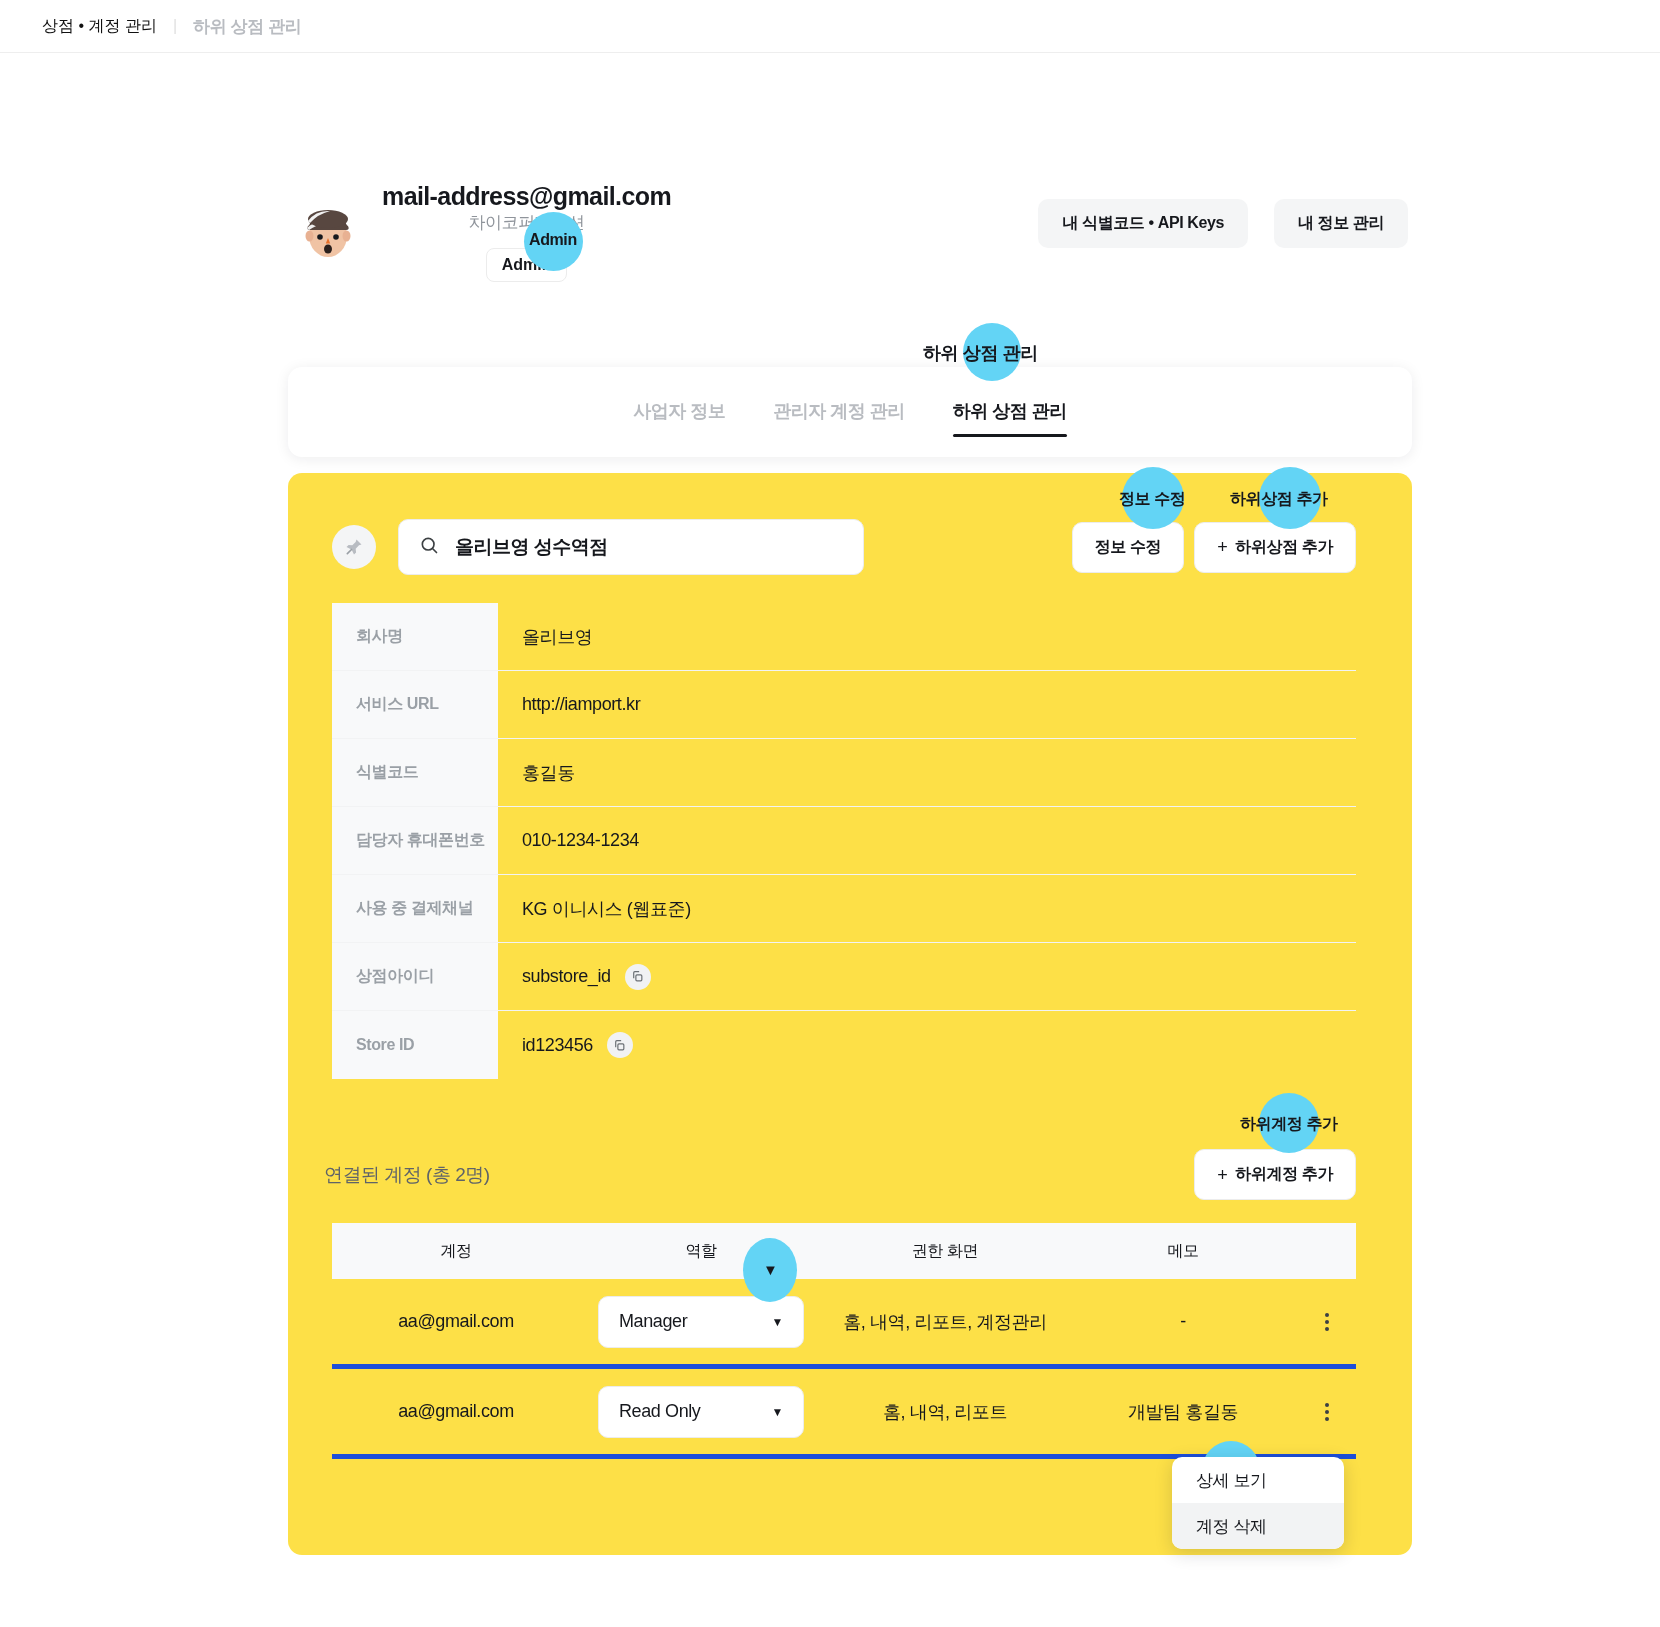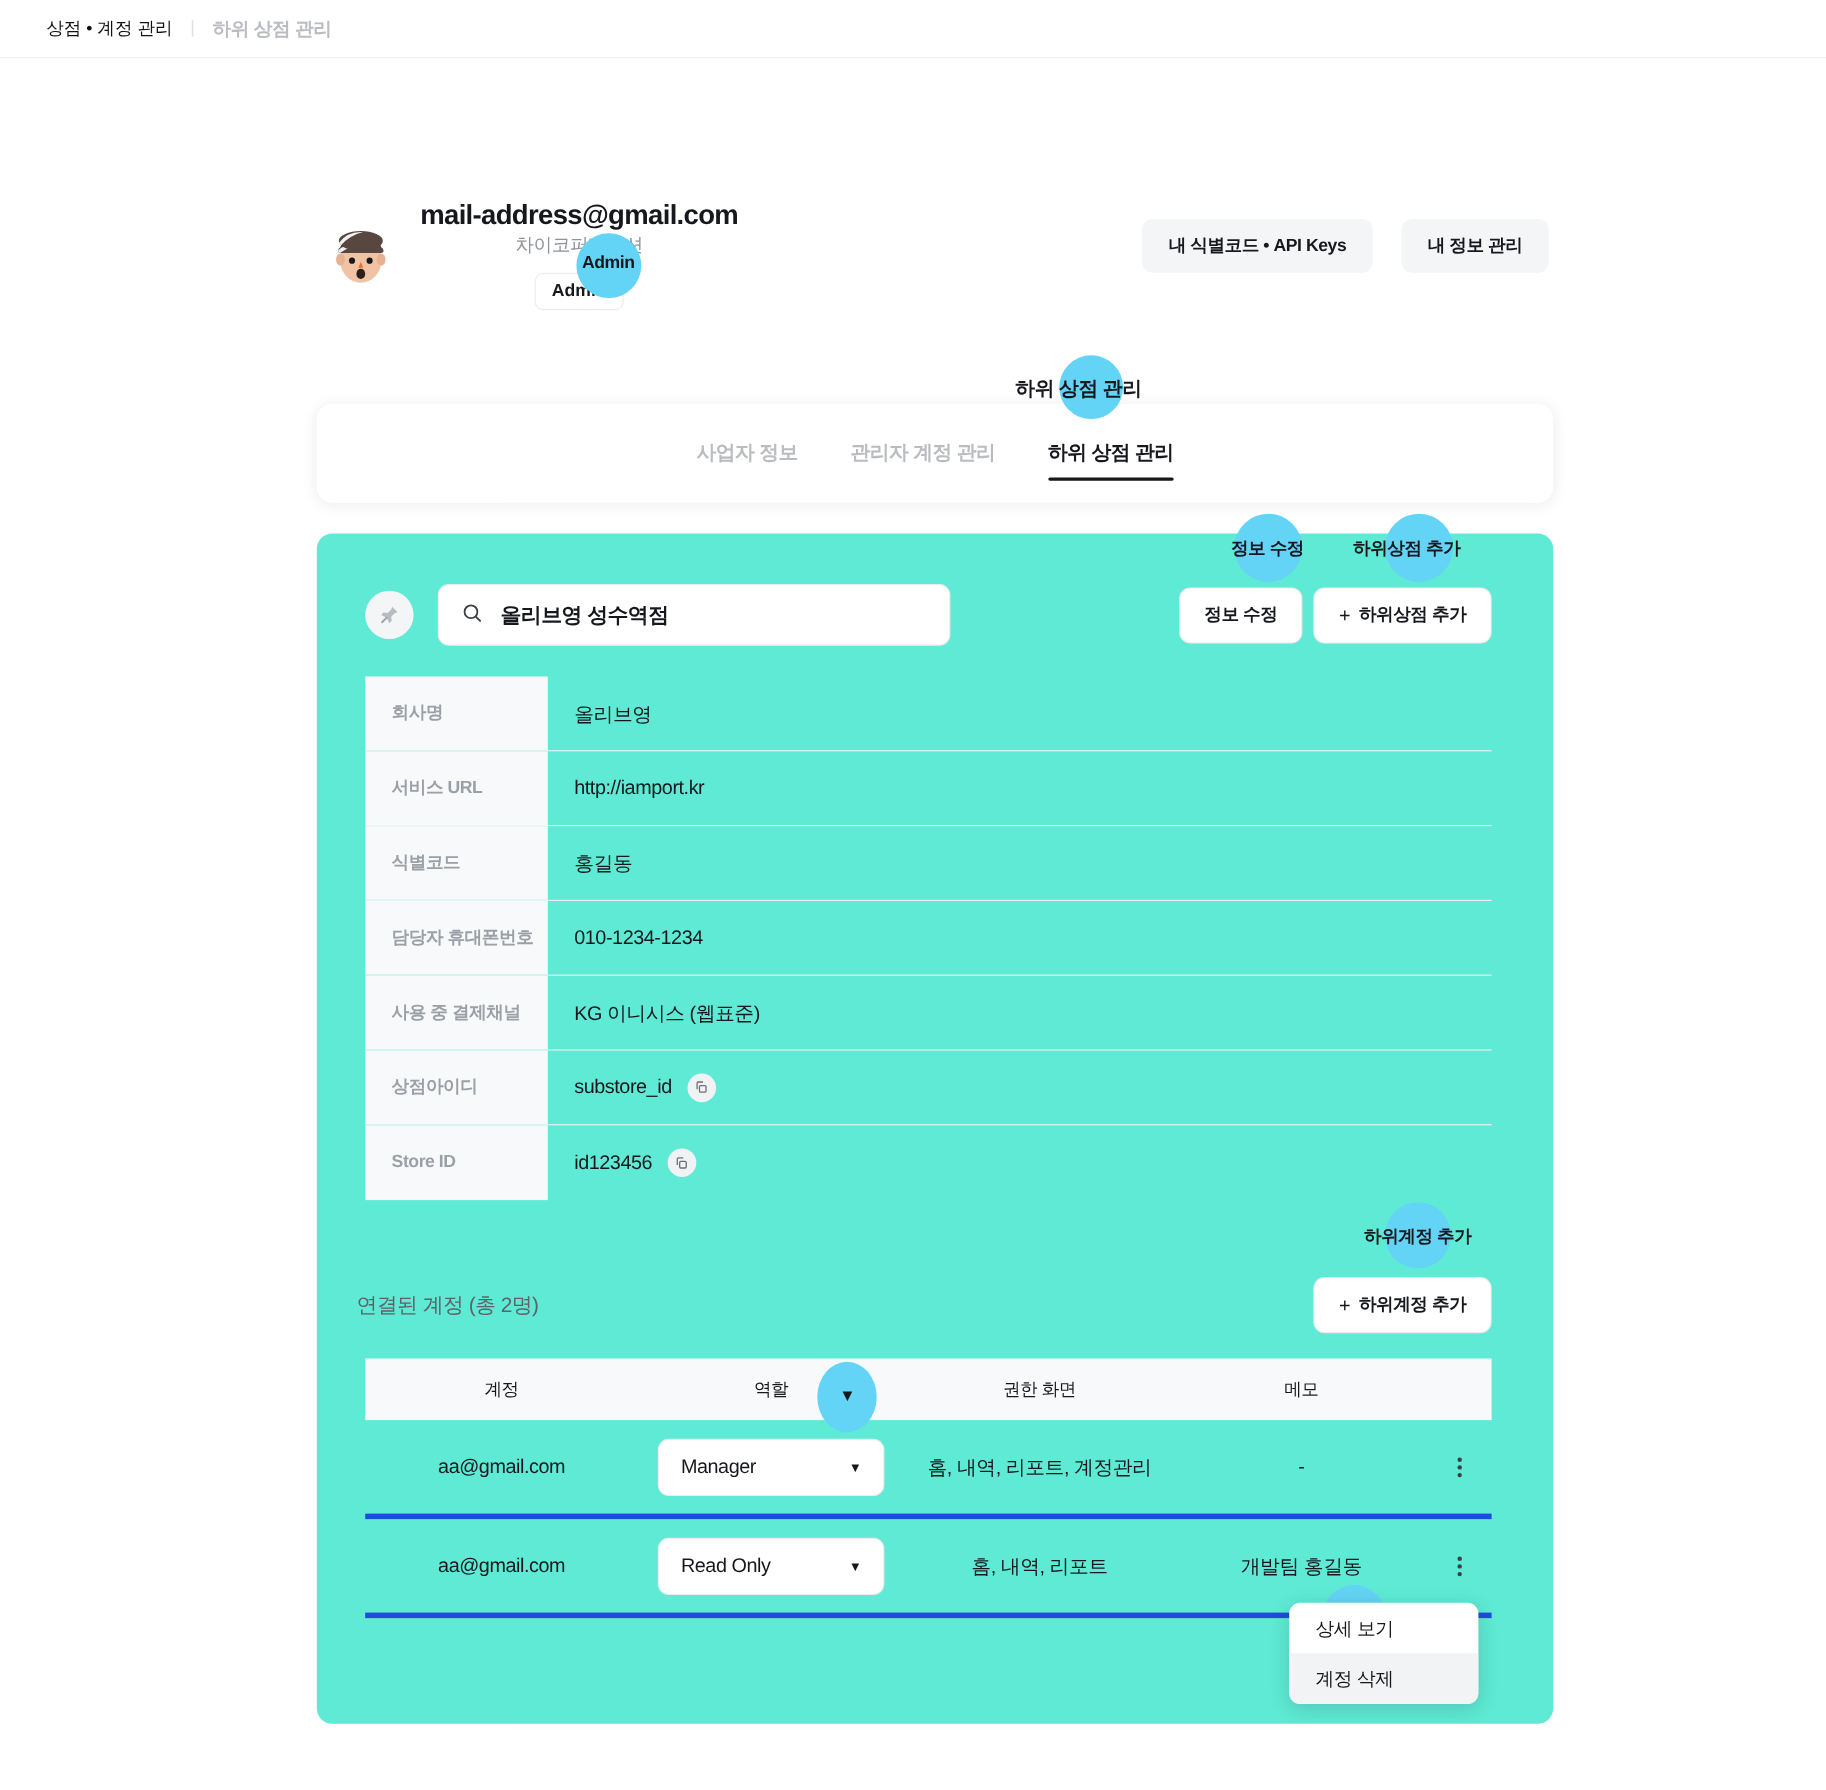--- a/index.html
+++ b/index.html
@@ -140,24 +140,24 @@
     bottom: -4px;
     height: 3px;
     background: #16181d;
     border-radius: 2px;
   }
 
   
   .panel {
     position: absolute;
     left: 288px;
-    top: 432px;
+    top: 420px;
     width: 1124px;
     height: 1082px;
-    background: #5eead4;
+    background: #fde047;
     border-radius: 14px;
   }
 
   
   .search-row {
     position: absolute;
     left: 44px;
     top: 46px;
     right: 56px;
     height: 56px;

